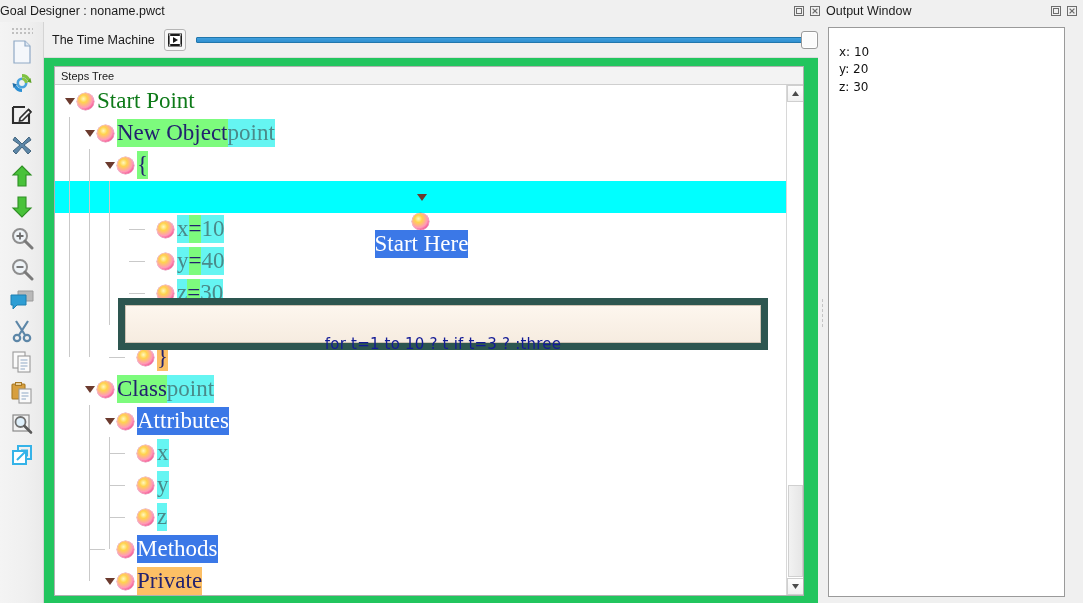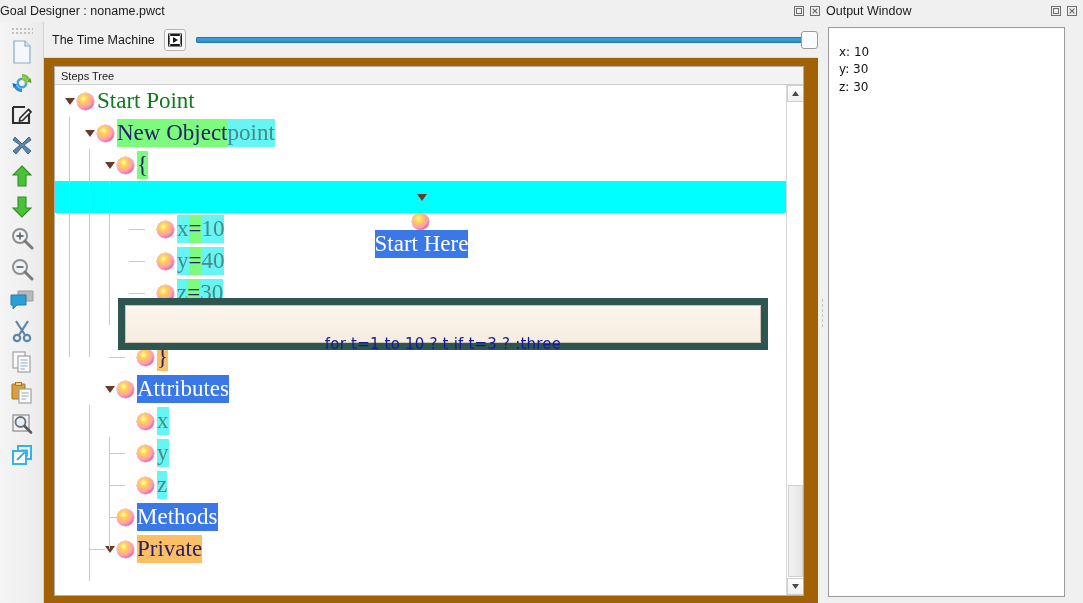--- a/index.html
+++ b/index.html
@@ -31,21 +31,21 @@
   }
   .tb-btn svg { display: block; }
 
   #titlebar-left  { left: 0;   width: 826px; }
   #titlebar-right { left: 826px; width: 257px; }
 
   
   #left-window {
     position: absolute; left: 0; top: 22px;
     width: 826px; height: 581px;
-    background: #a16207;
+    background: #22c55e;
     padding-left: 12px;
   }
 
   
   #toolstrip {
     position: absolute; left: 0; top: 0;
     width: 44px; height: 581px;
     background: linear-gradient(to right,#f4f4f4 0%,#f0f0f0 60%,#eaeaea 100%);
     border-right: 1px solid #d4d4d4;
   }
@@ -488,20 +488,28 @@
                 <span class="bullet"></span>
                 <span class="lbl"><span class="h-green">Print </span><span class="h-cyan">self </span><span class="h-green">(New Line)</span></span>
               </div>
               <div class="row">
                 <span class="indent" style="width: 68px;"></span>
                 <span class="exp none">
                   <b></b>
                 </span>
                 <span class="bullet"></span>
                 <span class="lbl"><span class="h-orange">}</span></span>
+              </div>
+              <div class="row">
+                <span class="indent" style="width: 28px;"></span>
+                <span class="exp">
+                  <b></b>
+                </span>
+                <span class="bullet"></span>
+                <span class="lbl"><span class="h-green">Class </span><span class="h-cyan">point</span></span>
               </div>
               <div class="row">
                 <span class="indent" style="width: 48px;"></span>
                 <span class="exp">
                   <b></b>
                 </span>
                 <span class="bullet"></span>
                 <span class="lbl"><span class="h-blue">Attributes</span></span>
               </div>
               <div class="row">
@@ -585,18 +593,18 @@
     </div>
   </div>
 
   <div id="splitter">
       <i></i>
     </div>
 
   <div id="right-window">
     <div id="output-box">
         <div>x: 10</div>
-        <div>y: 30</div>
+        <div>y: 20</div>
         <div>z: 30</div>
       </div>
   </div>
 
 </div>
 
 </body></html>

